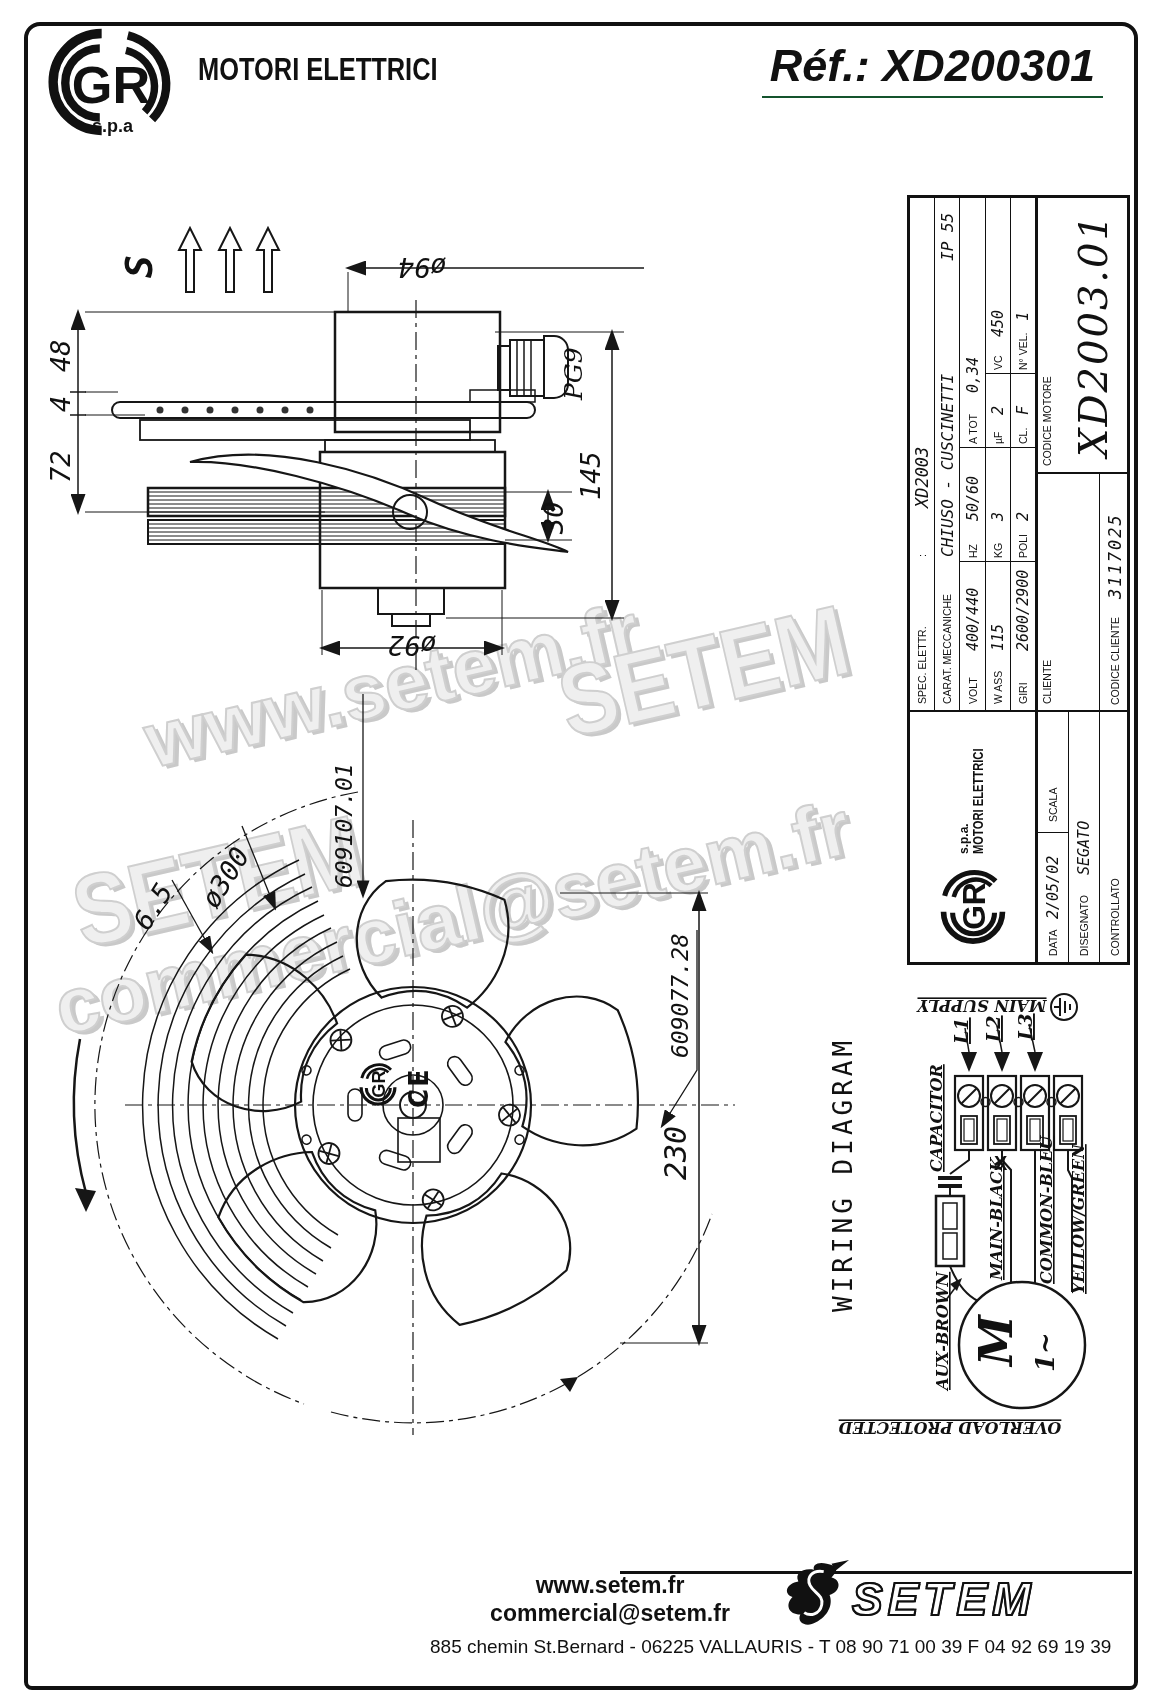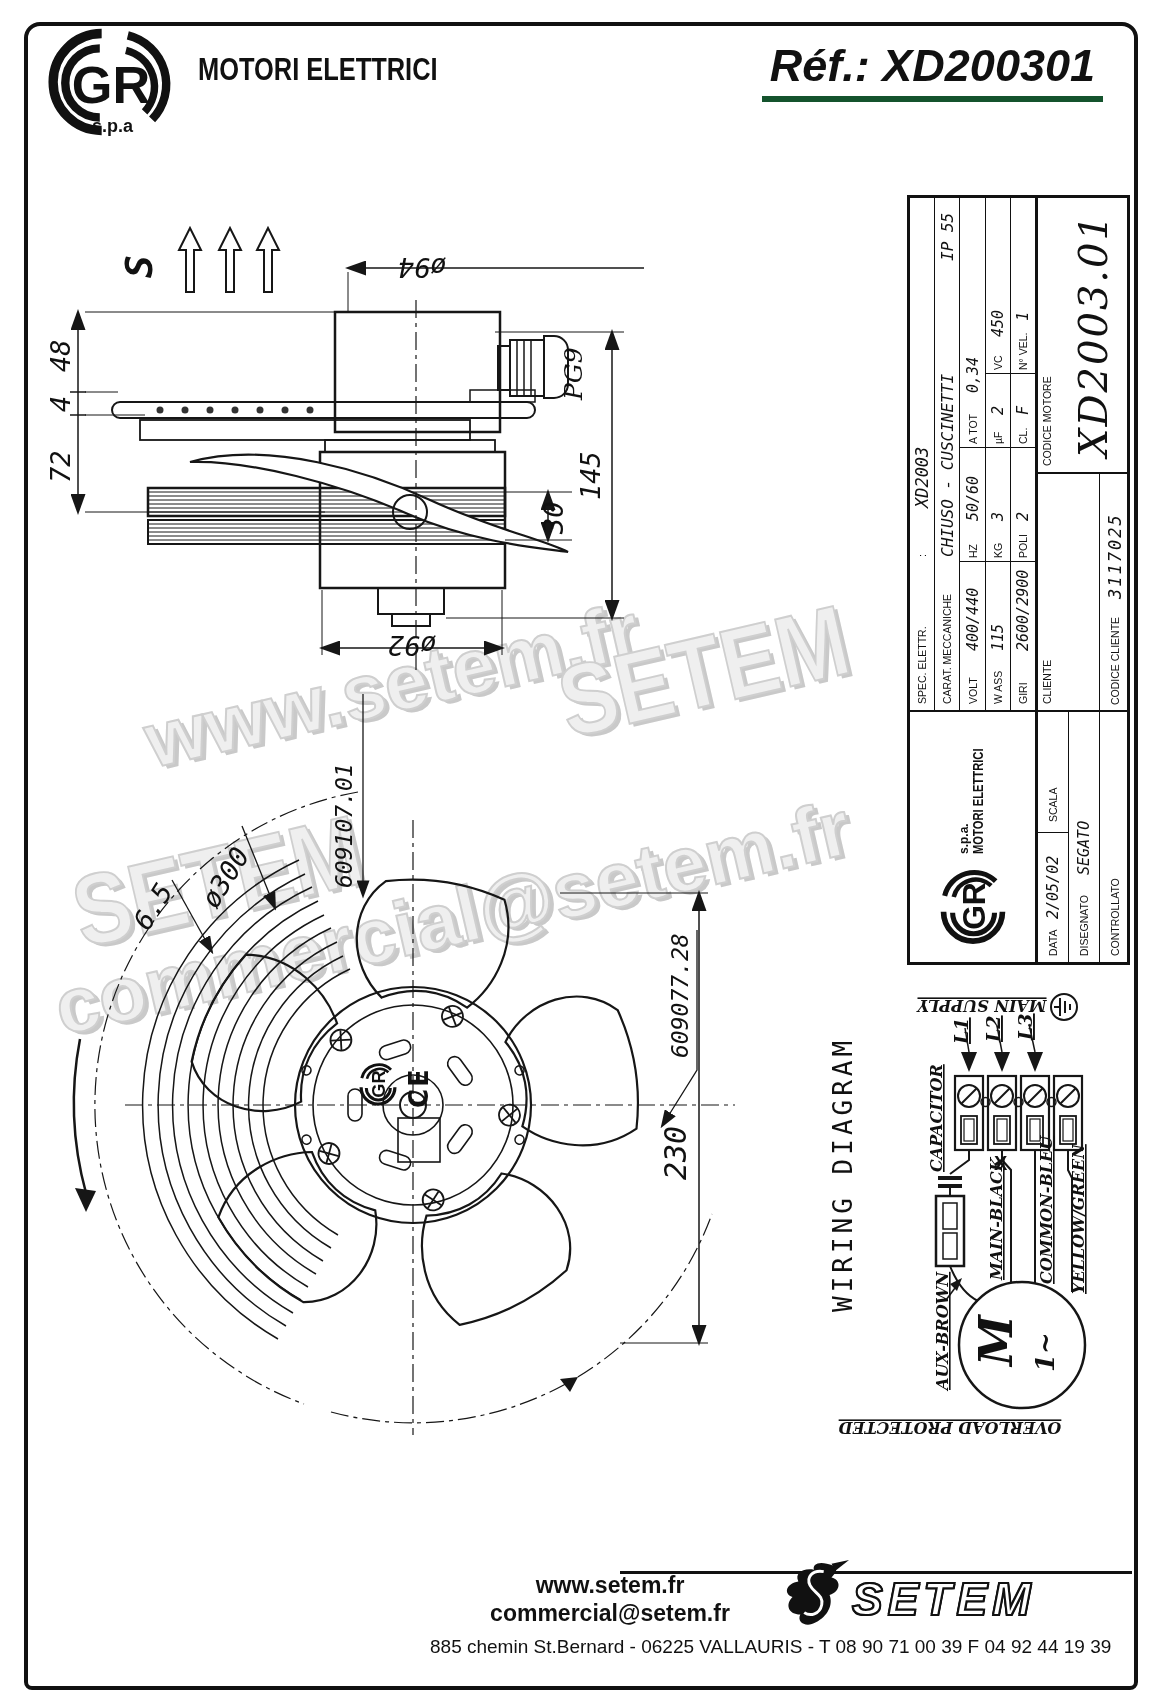--- a/index.html
+++ b/index.html
@@ -6,21 +6,21 @@
   .page{position:relative;width:1158px;height:1690px;background:#fff;overflow:hidden;
         font-family:"Liberation Sans",sans-serif;color:#111;}
   .frame{position:absolute;left:24px;top:22px;width:1106px;height:1660px;
          border:4px solid #111;border-radius:16px 16px 8px 8px;z-index:0;}
   
   .hlogo{position:absolute;left:36px;top:26px;z-index:3;}
   .brand-sub{position:absolute;left:92px;top:116px;font-weight:800;font-size:18px;z-index:3;}
   .brand{position:absolute;left:198px;top:52px;font-weight:800;font-size:31px;letter-spacing:0px;
          transform:scaleX(.82);transform-origin:0 0;white-space:nowrap;z-index:3;}
   .ref{position:absolute;right:55px;top:40px;font-weight:700;font-style:italic;font-size:45px;
-       border-bottom:6px solid #14532d;padding:0 8px 4px 8px;z-index:3;white-space:nowrap;}
+       border-bottom:2px solid #14532d;padding:0 8px 4px 8px;z-index:3;white-space:nowrap;}
   
   .wm{position:absolute;z-index:1;font-weight:700;white-space:nowrap;color:#efefef;
       -webkit-text-stroke:2px #cfcfcf;text-shadow:4px 4px 0 #c9c9c9;pointer-events:none;}
   .wm1{left:140px;top:640px;font-size:78px;transform:rotate(-13deg);}
   .wm2{left:548px;top:648px;font-size:100px;transform:rotate(-13deg) scaleX(.85);transform-origin:0 0;}
   .wm3{left:62px;top:858px;font-size:100px;transform:rotate(-13deg) scaleX(.85);transform-origin:0 0;}
   .wm4{left:46px;top:965px;font-size:78px;transform:rotate(-13deg);transform-origin:0 0;}
   
   svg{overflow:visible;}
   .lay{position:absolute;z-index:2;}
@@ -476,21 +476,21 @@
 
     <circle class="ln" cx="212" cy="425" r="63" stroke-width="2.5"></circle>
     <text class="wm-m" transform="translate(202,446) rotate(-90)">M</text>
     <text class="wm-1" transform="translate(244,452) rotate(-90)">1~</text>
     <text class="wlbl" text-anchor="middle" transform="translate(140,502) rotate(180)">OVERLOAD PROTECTED</text>
   </svg>
 
   <div class="sep"></div>
   <div class="f-url">www.setem.fr</div>
   <div class="f-mail">commercial@setem.fr</div>
-  <div class="f-addr">885 chemin St.Bernard  -  06225 VALLAURIS  -  T 08 90 71 00 39   F 04 92 44 19 39</div>
+  <div class="f-addr">885 chemin St.Bernard  -  06225 VALLAURIS  -  T 08 90 71 00 39   F 04 92 69 19 39</div>
   <div class="setemlogo">
     <svg width="80" height="78" viewBox="0 0 80 80">
       <path d="M62,8 C48,2 40,6 42,12 C30,10 22,16 26,24 C14,26 10,36 20,40 C12,48 16,58 28,58 C24,66 34,72 44,66 C56,60 62,48 58,38 C70,34 70,22 60,20 C66,14 66,10 62,8 Z" fill="#111"></path>
       <path d="M52,14 C40,12 34,20 38,28 C42,36 52,38 50,48 C48,58 38,60 32,56" stroke="#fff" stroke-width="3" fill="none"></path>
       <path d="M60,6 L78,2 L64,13 Z" fill="#111"></path>
     </svg>
     <span class="setemtxt">SETEM</span>
   </div>
 </div>
 

